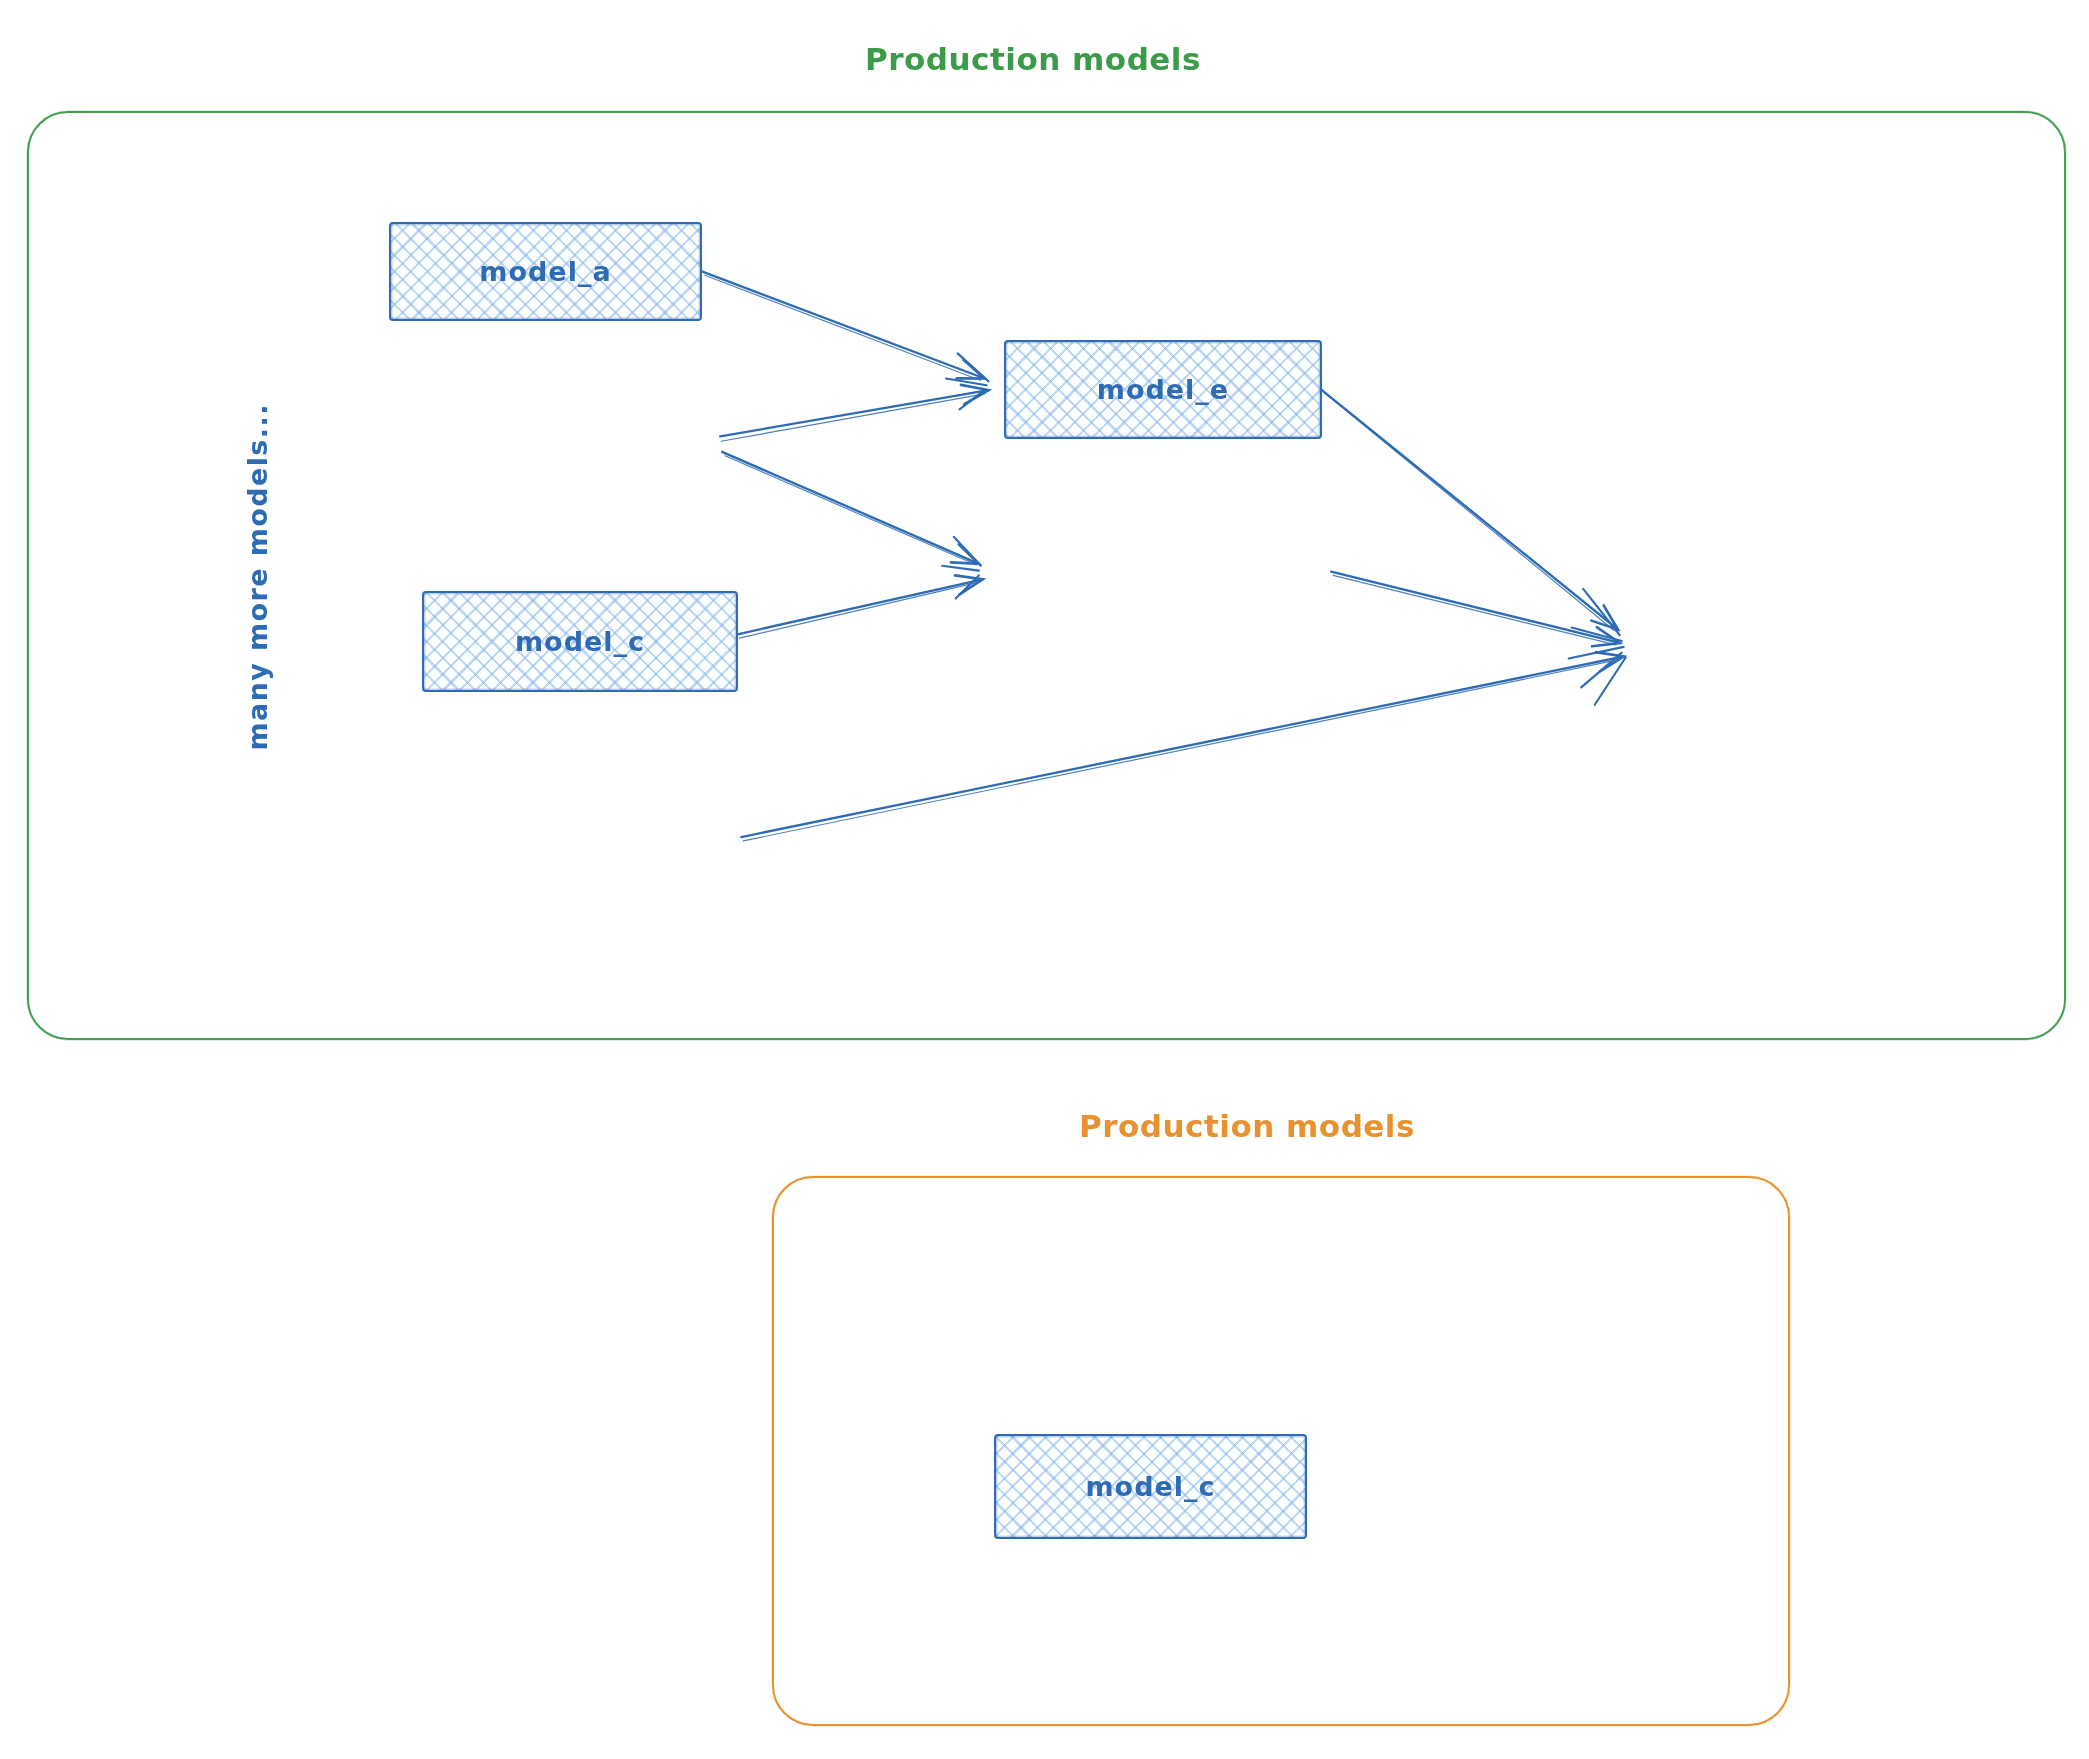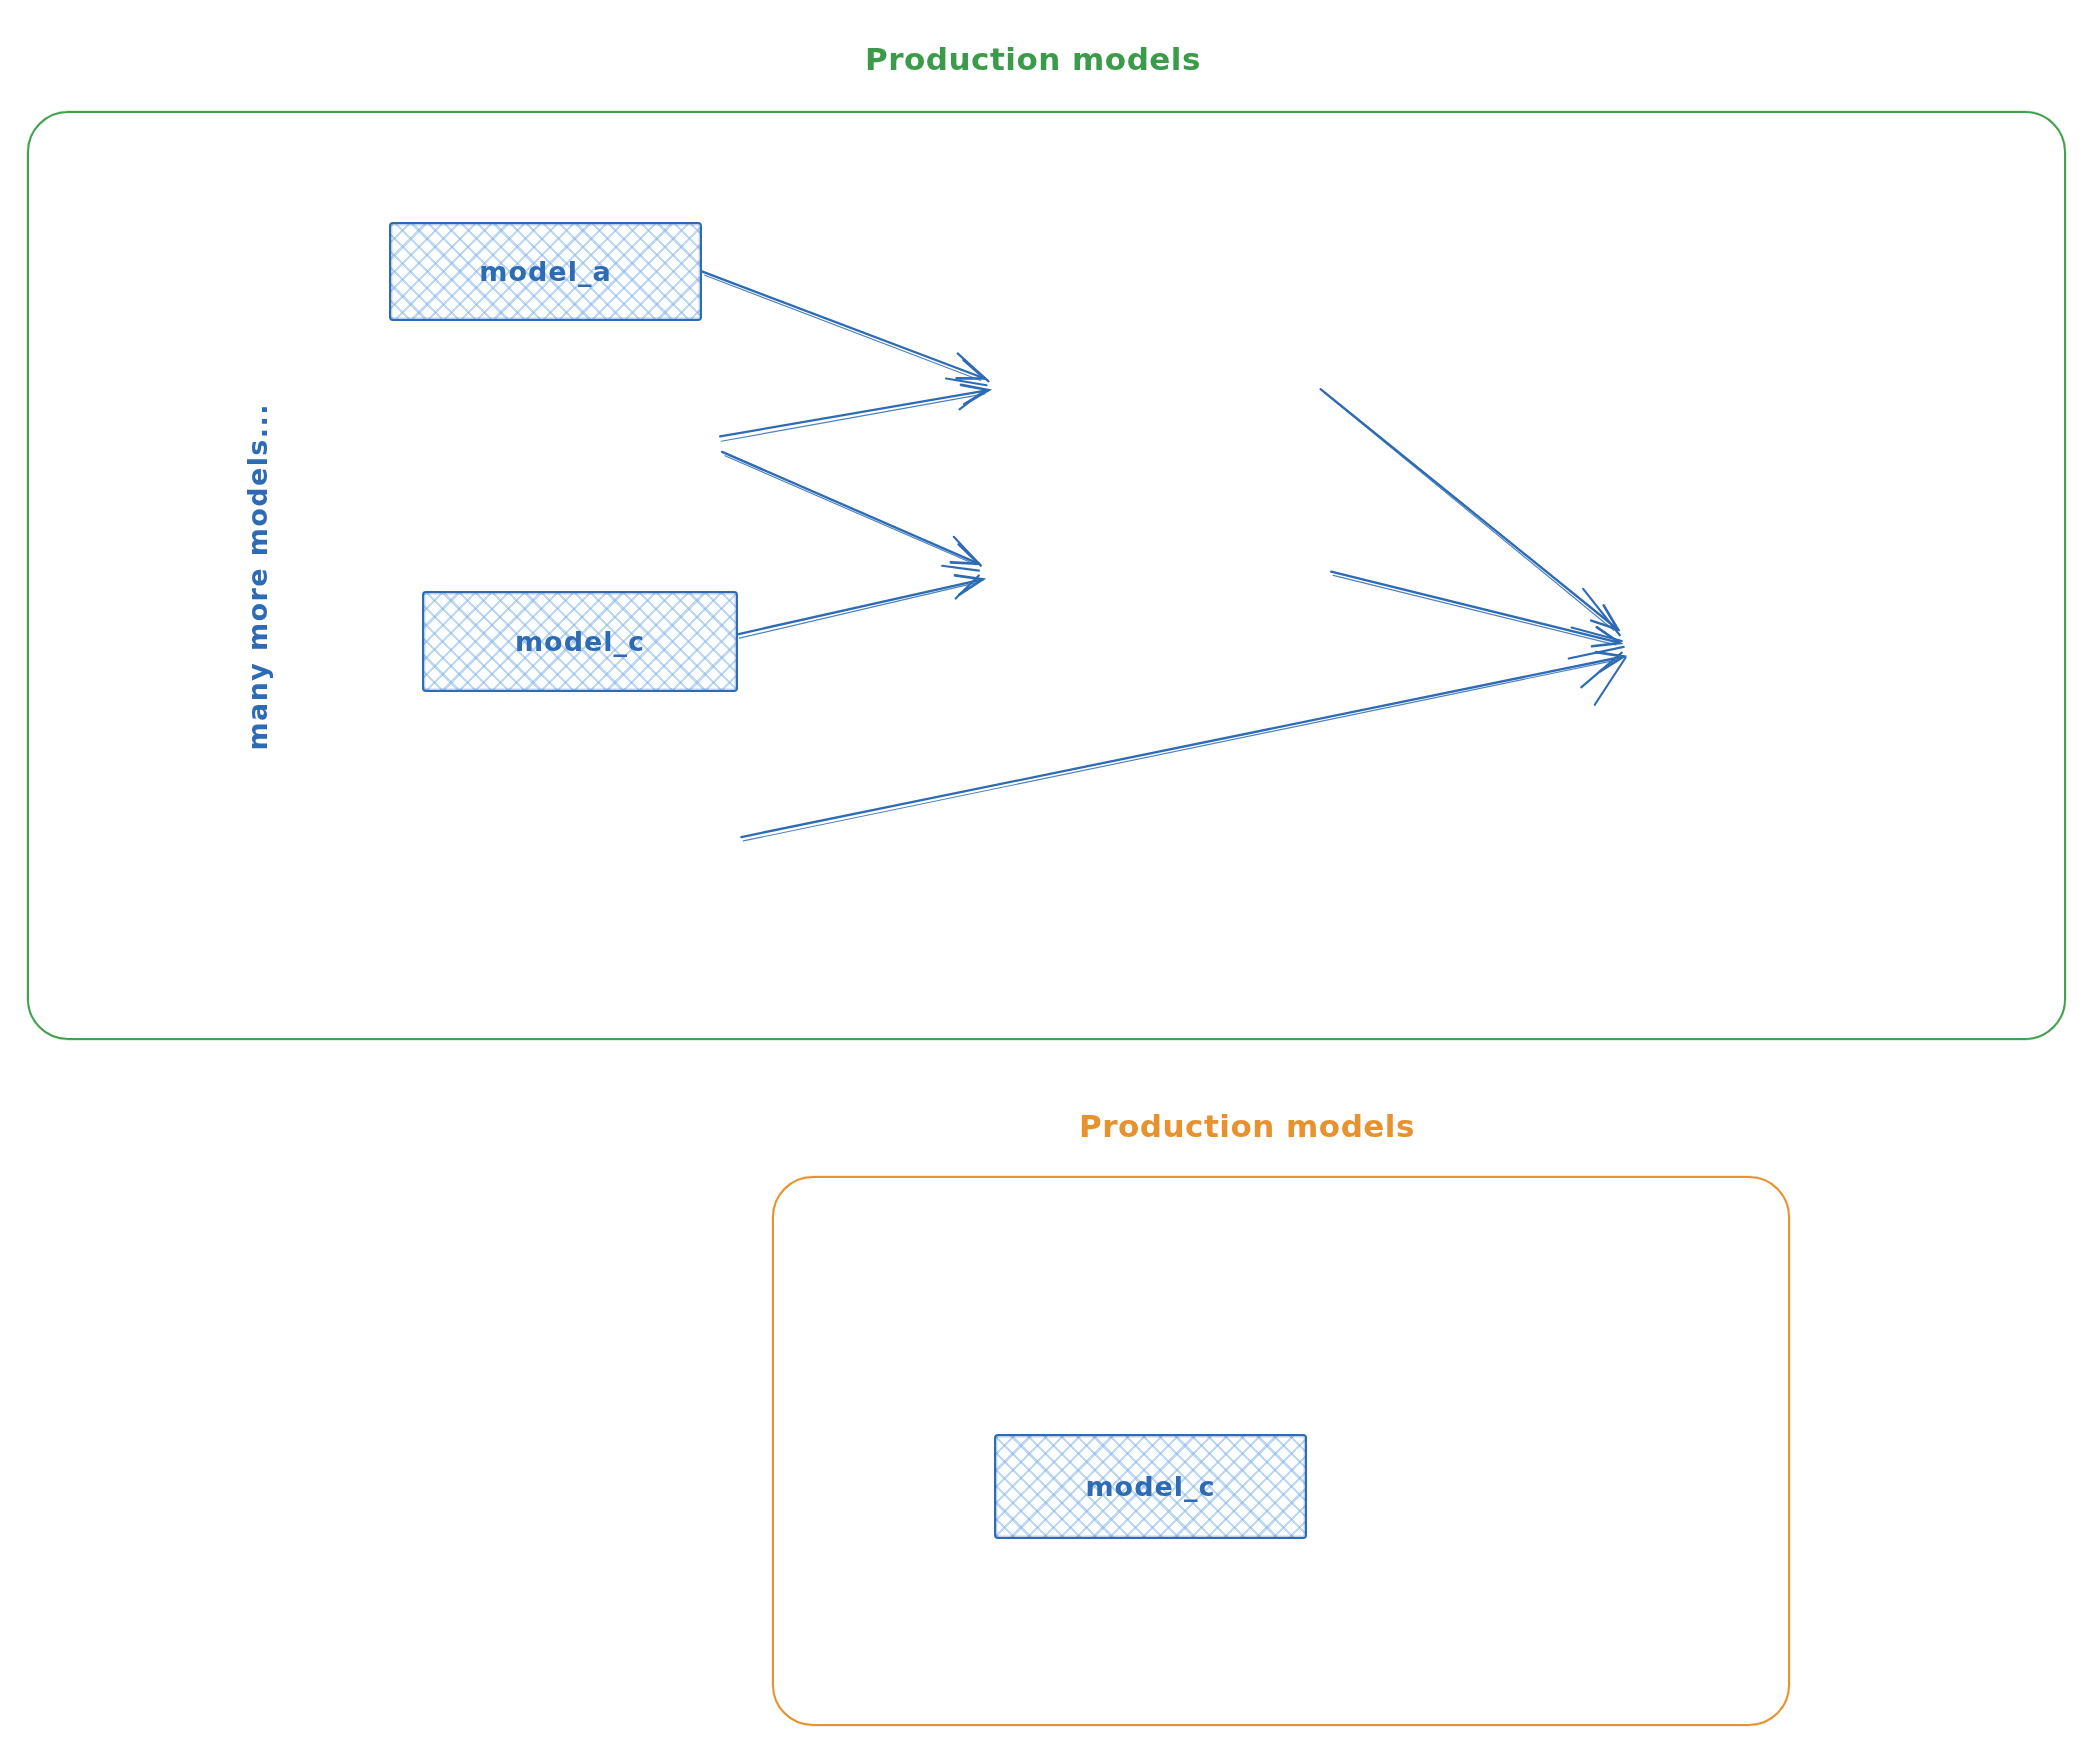--- a/index.html
+++ b/index.html
@@ -96,19 +96,22 @@
       <line class="flick" x1="1652" y1="730" x2="1684" y2="681"></line>
     </g>
   </svg>
 
   <div class="node" style="left:389px; top:222px; width:309px; height:95px;">
     <span>model_a</span>
   </div>
   <div class="node" style="left:422px; top:591px; width:312px; height:97px;">
     <span>model_c</span>
   </div>
+  <div class="node" style="left:1004px; top:340px; width:314px; height:95px;">
+    <span>model_e</span>
+  </div>
 
   <div class="node" style="left:994px; top:1434px; width:309px; height:101px;">
     <span>model_c</span>
   </div>
 
 </div>
 
 
 </body></html>

